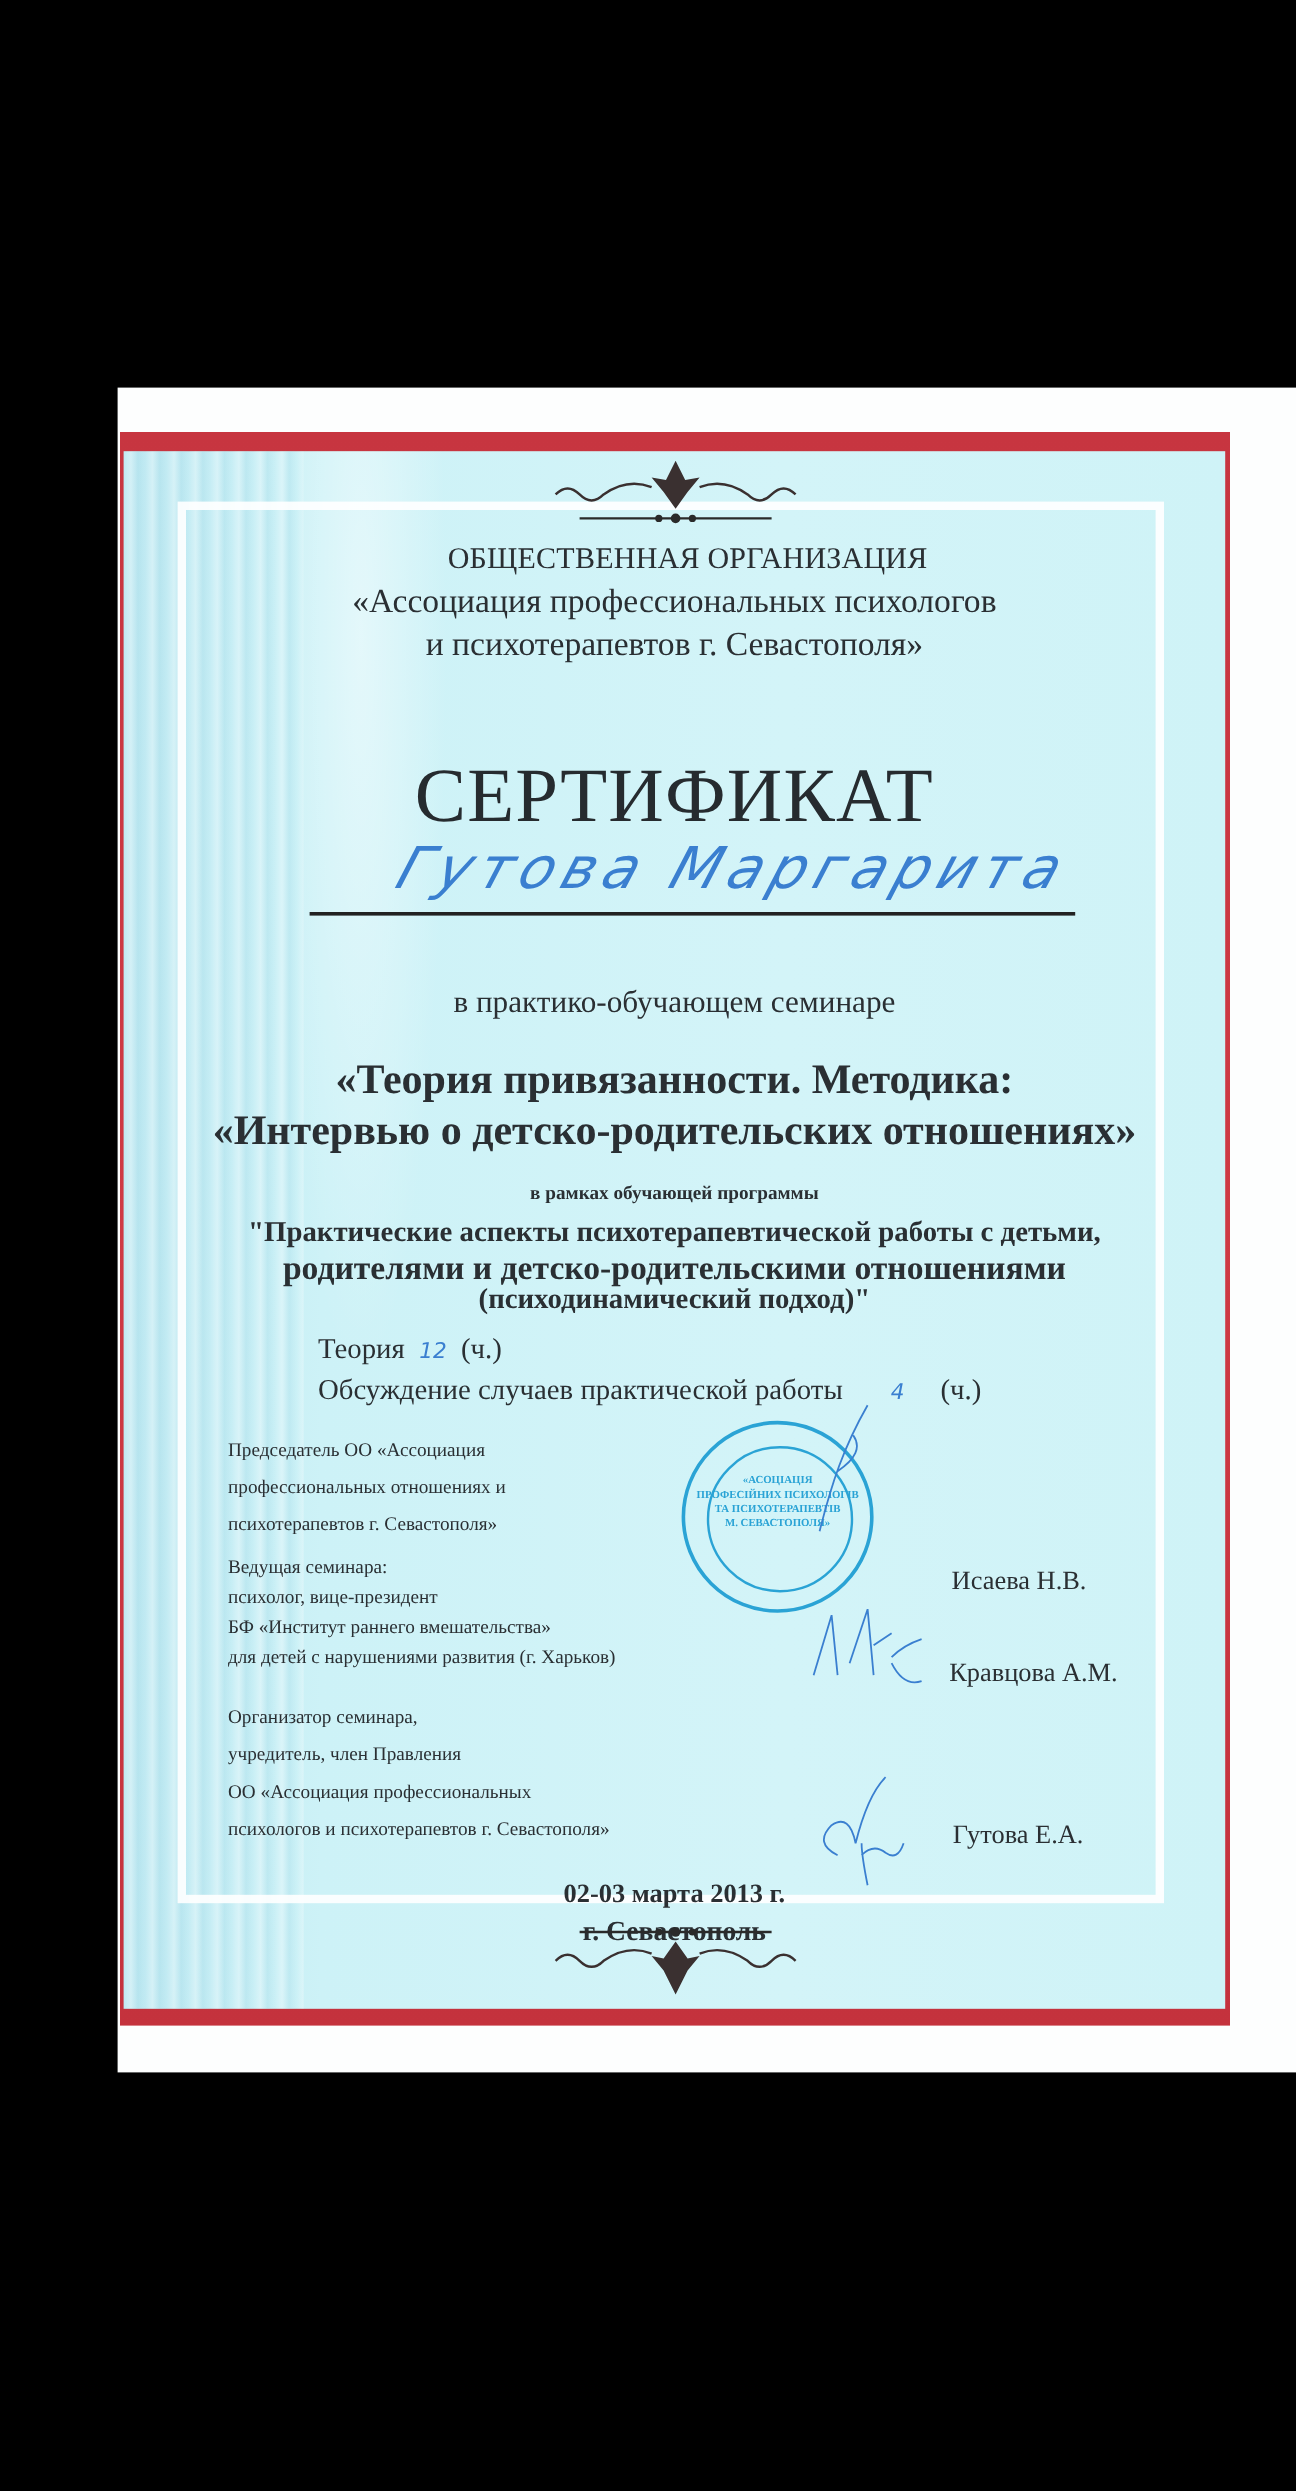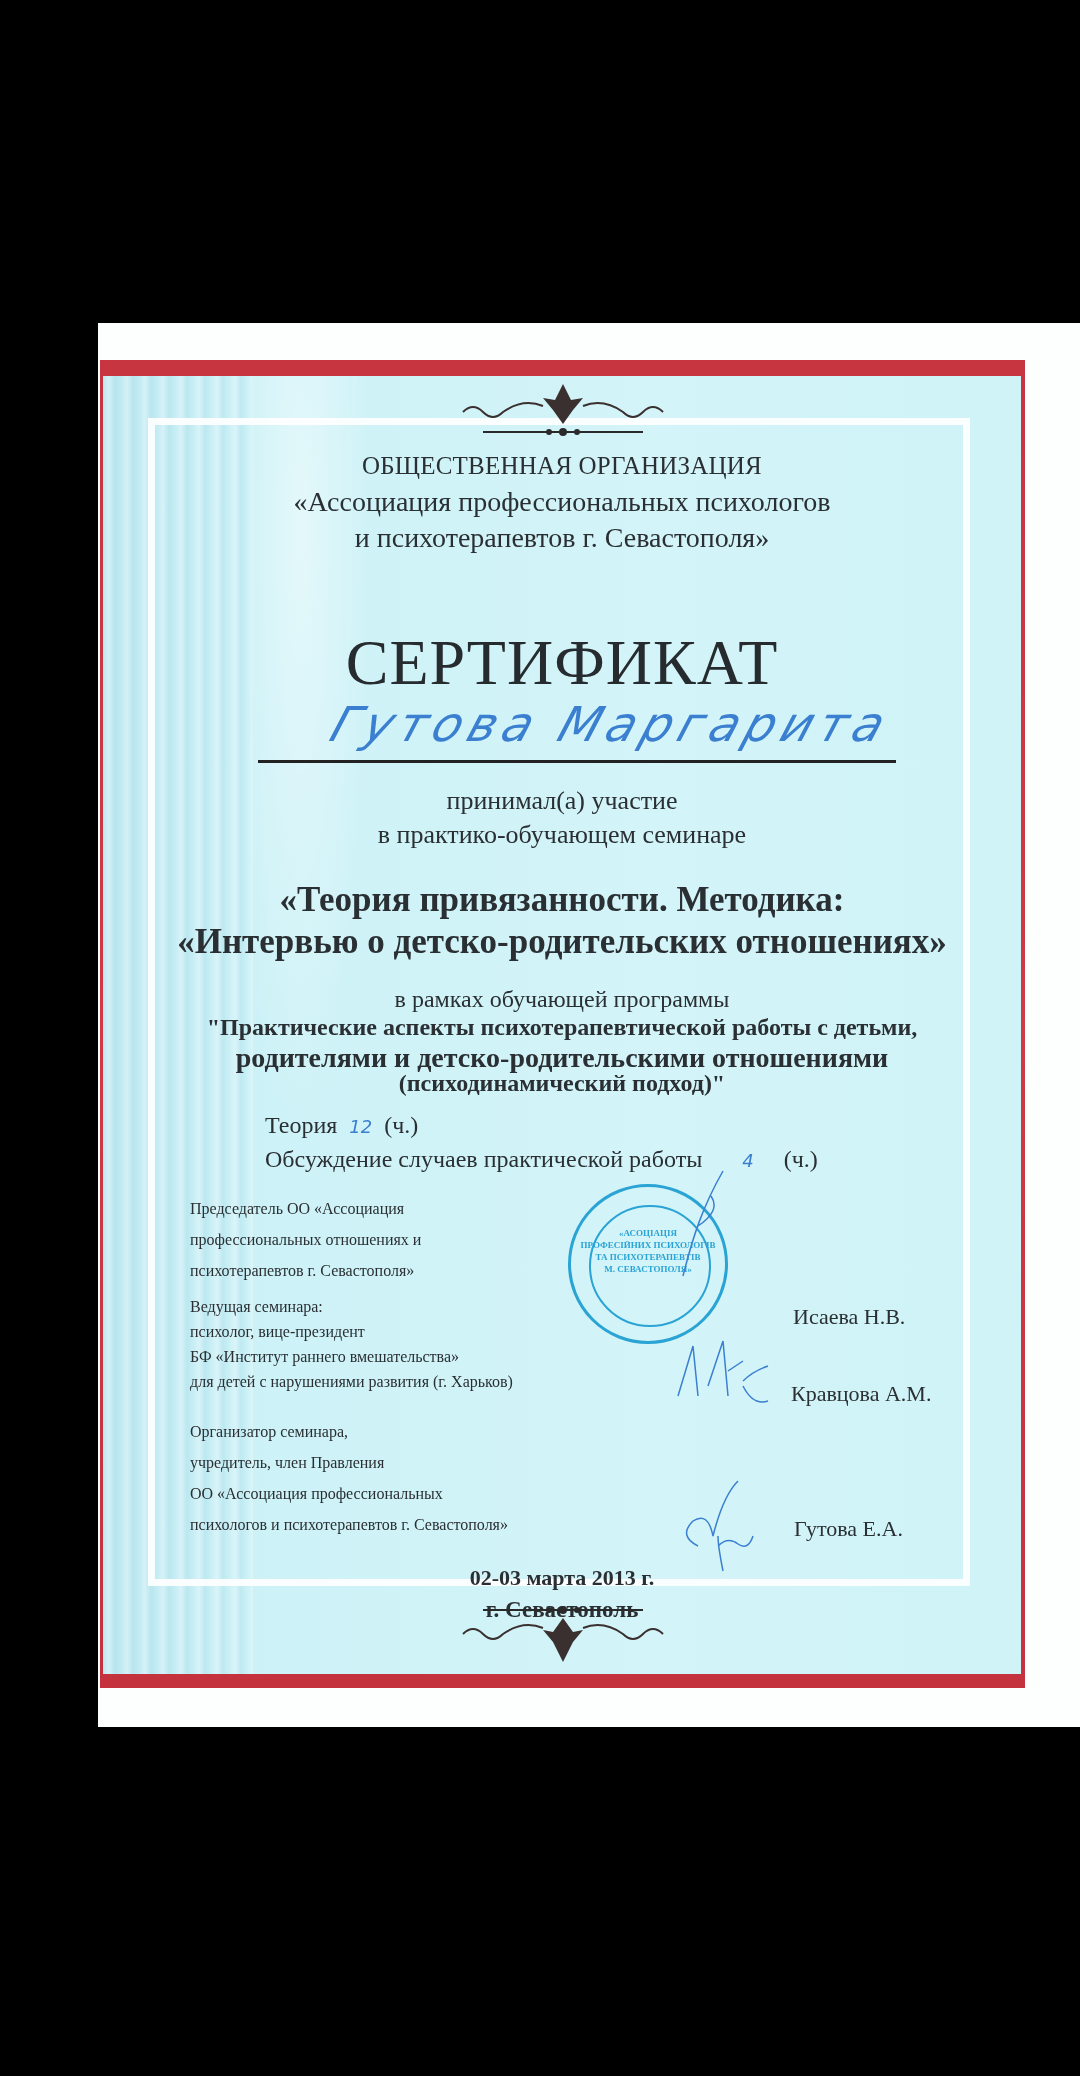--- a/index.html
+++ b/index.html
@@ -31,37 +31,37 @@
   .curtain2 {
     position:absolute; left:150px; top:0; width:120px; height:60%;
     background:radial-gradient(ellipse at 40% 20%, rgba(255,255,255,0.45), rgba(255,255,255,0) 70%);
   }
   .whitebox {
     position:absolute; left:45px; top:42px; width:822px; height:1168px;
     border:7px solid rgba(255,255,255,0.9);
     box-sizing:border-box;
   }
   .text { position:absolute; left:0; width:100%; text-align:center; }
-  .org1 { top:76px; font-size:25px; letter-spacing:0.2px; }
+  .org1 { top:76px; font-size:25px; letter-spacing:0.2px;padding-left:11px; }
   .org2 { top:110px; font-size:28px; }
   .org3 { top:146px; font-size:28px; }
   .title { top:250px; font-size:64px; letter-spacing:1px; color:#262b2f; }
   .name-line {
     position:absolute; left:155px; top:384px; width:638px; height:3px; background:#222;
   }
   .name {
     position:absolute; left:230px; top:320px; font-family:"DejaVu Sans", sans-serif;
     font-style:italic; font-size:48px; color:#3a7fd0; font-weight:300; letter-spacing:6px;
     transform:skewX(-18deg);
   }
   .part1 { top:410px; font-size:26px; }
   .part2 { top:444px; font-size:26px; }
   .sem1 { top:504px; font-size:35px; font-weight:bold; }
   .sem2 { top:546px; font-size:35px; font-weight:bold; }
-  .prog0 { top:610px; font-size:24px; font-weight:normal; }
+  .prog0 { top:610px; font-size:16px; font-weight:bold; }
   .prog1 { top:638px; font-size:24px; font-weight:bold; }
   .prog2 { top:666px; font-size:28px; font-weight:bold; }
   .prog3 { top:694px; font-size:24px; font-weight:bold; }
   .hours { position:absolute; left:162px; font-size:24px; }
   .hours .hw { font-family:"DejaVu Sans", sans-serif; font-style:italic; color:#3a7fd0; font-size:18px; margin:0 12px; }
   .h1 { top:736px; }
   .h2 { top:770px; }
   .sig { position:absolute; left:87px; font-size:16px; line-height:31px; }
   .sig1 { top:817px; }
   .sig2 { top:918px; line-height:25px; }
@@ -116,21 +116,20 @@
 
   <div class="text org1">ОБЩЕСТВЕННАЯ ОРГАНИЗАЦИЯ</div>
   <div class="text org2">«Ассоциация профессиональных психологов</div>
   <div class="text org3">и психотерапевтов г. Севастополя»</div>
 
   <div class="text title">СЕРТИФИКАТ</div>
 
   <div class="name">Гутова Маргарита</div>
   <div class="name-line"></div>
 
-  <div class="text part1">принимал(а) участие</div>
   <div class="text part2">в практико-обучающем семинаре</div>
 
   <div class="text sem1">«Теория привязанности. Методика:</div>
   <div class="text sem2">«Интервью о детско-родительских отношениях»</div>
 
   <div class="text prog0">в рамках обучающей программы</div>
   <div class="text prog1">"Практические аспекты психотерапевтической работы с детьми,</div>
   <div class="text prog2">родителями и детско-родительскими отношениями</div>
   <div class="text prog3">(психодинамический подход)"</div>
 

